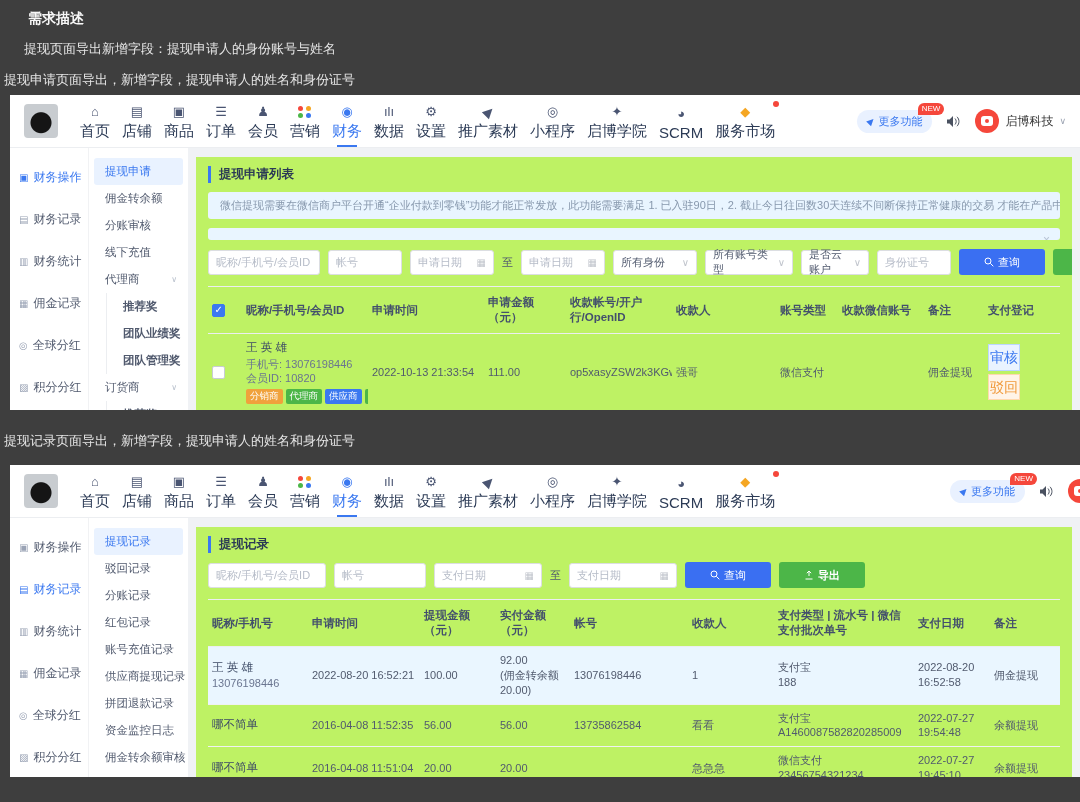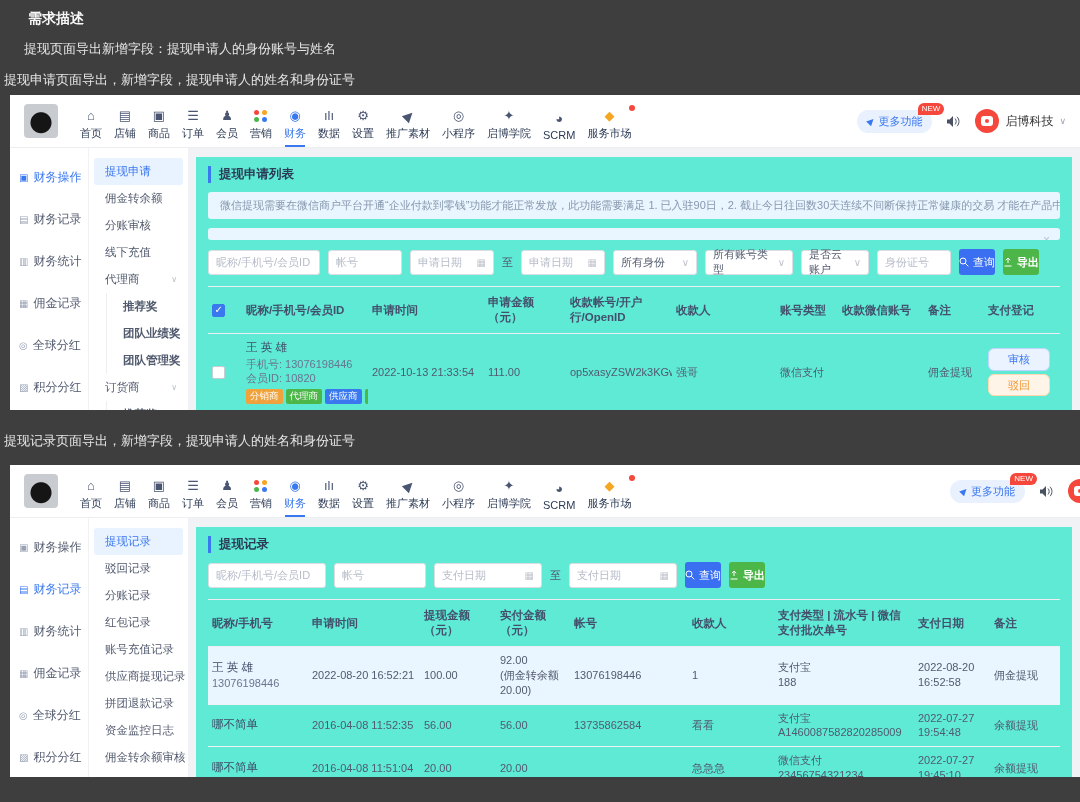--- a/index.html
+++ b/index.html
@@ -18,21 +18,21 @@
   #shot1 { height:315px; margin-top:6px; }
   #shot2 { height:312px; margin-top:15px; }
 
   
   .topbar { height:52px; background:#fff; display:flex; align-items:center; padding:0 14px; overflow:hidden; }
   .logo { width:34px; height:34px; border-radius:4px; margin-right:16px; flex:none;
           background:radial-gradient(circle at 50% 55%, #151515 0 10px, #c8ccd0 11px); }
   .nav { display:flex; align-items:flex-end; height:100%; }
   .nav-item { display:flex; flex-direction:column; align-items:center; padding:7px 6px 6px; position:relative; cursor:pointer; }
   .nav-item .glyph { font-size:13px; line-height:15px; height:15px; color:#4a5572; }
-  .nav-item .nav-label { font-size:11px; color:#2b3a55; margin-top:3px; white-space:nowrap; }
+  .nav-item .nav-label { font-size:15px; color:#2b3a55; margin-top:3px; white-space:nowrap; }
   .nav-item.active .glyph, .nav-item.active .nav-label { color:#3a78f0; }
   .nav-item.active::after { content:""; position:absolute; bottom:0; left:50%; margin-left:-10px; width:20px; height:2px; background:#3a78f0; }
   .nav-item.tilt .glyph { transform:rotate(-45deg); }
   .nav-item.market .glyph { color:#f5a623; }
   .dots-icon { display:none; grid-template-columns:6px 6px; gap:2px; height:15px; align-content:center; }
   .dots-icon i { width:5px; height:5px; border-radius:50%; }
   .dots-icon i:nth-child(1){background:#f5473b}.dots-icon i:nth-child(2){background:#f5a623}
   .dots-icon i:nth-child(3){background:#4cb648}.dots-icon i:nth-child(4){background:#3a78f0} .nav-item.dots .dots-icon{display:grid}
   .badge-dot { display:none; position:absolute; top:4px; right:2px; width:6px; height:6px; border-radius:50%; background:#f5473b; }
   .nav-item.badge .badge-dot { display:block; }
@@ -57,47 +57,47 @@
   .side1-item .s-icon { font-size:10px; color:#9aa3b5; }
   .side1-item.active, .side1-item.active .s-icon { color:#3a78f0; }
   .side2 { width:100px; background:#fff; border-left:1px solid #f1f2f4; padding-top:10px; flex:none; }
   .side2-item { display:flex; justify-content:space-between; align-items:center; height:27px; margin:0 5px; padding:0 6px 0 11px; font-size:11.5px; color:#515a6e; border-radius:3px; white-space:nowrap; cursor:pointer; }
   .side2-item.active { background:#e9f2ff; color:#3a78f0; }
   .side2-item.child { margin-left:17px; padding-left:16px; border-left:1px solid #eceef1; border-radius:0;font-weight:bold; }
   .side2-item .chev2 { display:none; font-size:8px; color:#b8c0cc; }
   .side2-item.expand .chev2 { display:inline; }
 
   .main { flex:1; padding:9px 8px 0; overflow:hidden; }
-  .card { background:#5eead4; height:100%; padding:9px 12px; overflow:hidden; }
+  .card { background:#bef264; height:100%; padding:9px 12px; overflow:hidden; }
   .page-title { font-size:12.5px; font-weight:bold; color:#2b3a55; border-left:3px solid #3a78f0; padding-left:8px; margin-bottom:9px; }
 
   .notice { background:#e9f5ff; color:#8798ad; font-size:11px; padding:6px 26px 6px 12px; border-radius:3px; margin-bottom:9px; position:relative; white-space:nowrap; overflow:hidden; }
   .notice .x { position:absolute; right:10px; top:5px; color:#b8c4d6; font-size:12px; cursor:pointer; }
 
   .filters { display:flex; align-items:center; gap:8px; margin:2px 0 11px; font-size:11px; }
   .f-input { height:25px; border:1px solid #dcdee2; border-radius:3px; background:#fff; display:flex; align-items:center; justify-content:space-between; padding:0 7px; color:#b6bcc8; cursor:text; flex:none; }
   .cal, .sel-chev { color:#c0c4cc; font-size:10px; margin-left:4px; }
   .to { color:#515a6e; }
-  .btn { height:26px; border:none; border-radius:3px; color:#fff; font-size:11px; display:flex; align-items:center; gap:4px; padding:0 0; cursor:pointer; flex:none; }
+  .btn { height:26px; border:none; border-radius:3px; color:#fff; font-size:11px; display:flex; align-items:center; gap:4px; padding:0 25px; cursor:pointer; flex:none; }
   .btn-primary { background:#3a6ff2; }
   .btn-success { background:#4cb648;font-weight:bold; }
 
   table { width:100%; border-collapse:collapse; table-layout:fixed; }
   th { font-size:11.5px; font-weight:bold; color:#43506c; text-align:left; padding:8px 4px; border-top:1px solid #eceef1; border-bottom:1px solid #eceef1; }
   td { font-size:11px; color:#515a6e; padding:6px 4px; border-bottom:1px solid #f0f1f3; vertical-align:middle; line-height:1.35; overflow:hidden; }
   tr.hl td { background:#eaf6ff; }
   .nm { font-size:11.5px; color:#3d4a66; margin-bottom:1px; }
   .sub { color:#6a7590; }
   .tags { margin-top:2px; white-space:nowrap; }
   .tag { display:inline-block; font-size:9.5px; color:#fff; padding:1px 4px; border-radius:2px; margin-right:3px; }
   .tag-orange{background:#f0a23c}.tag-green{background:#4cb648}.tag-blue{background:#3a78f0}
   .cb { display:inline-block; width:13px; height:13px; border:1px solid #c8ccd4; border-radius:2px; background:#fff; position:relative; cursor:pointer; vertical-align:middle; }
   .cb.checked { background:#3a78f0; border-color:#3a78f0; }
   .cb.checked::after { content:"✓"; position:absolute; left:1.5px; top:-1px; color:#fff; font-size:10px; }
-  .mini-btn { display:block; width:62px; text-align:center; font-size:11px; padding:3px 0; border-radius:6px; margin:3px 0; cursor:pointer; }
+  .mini-btn { display:block; width:32px; text-align:center; font-size:14px; padding:3px 0; border-radius:0; margin:3px 0; cursor:pointer; }
   .mini-audit { background:#eaf3ff; border:1px solid #bcd6ff; color:#3a78f0; }
   .mini-reject { background:#fff4e8; border:1px solid #ffd9ad; color:#f09a3c; }
 </style>
 </head>
 <body>
 
 <div class="doc-title">需求描述</div>
 <div class="doc-line l1">提现页面导出新增字段：提现申请人的身份账号与姓名</div>
 <div class="doc-line l2">提现申请页面导出，新增字段，提现申请人的姓名和身份证号</div>
 

